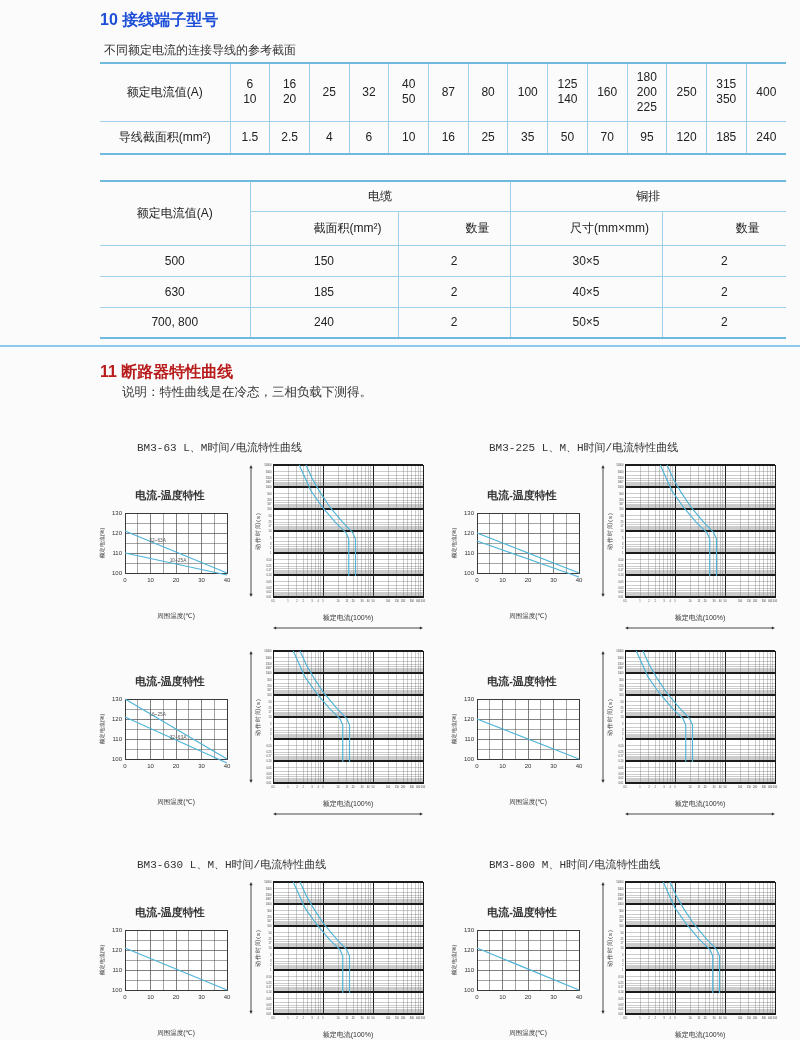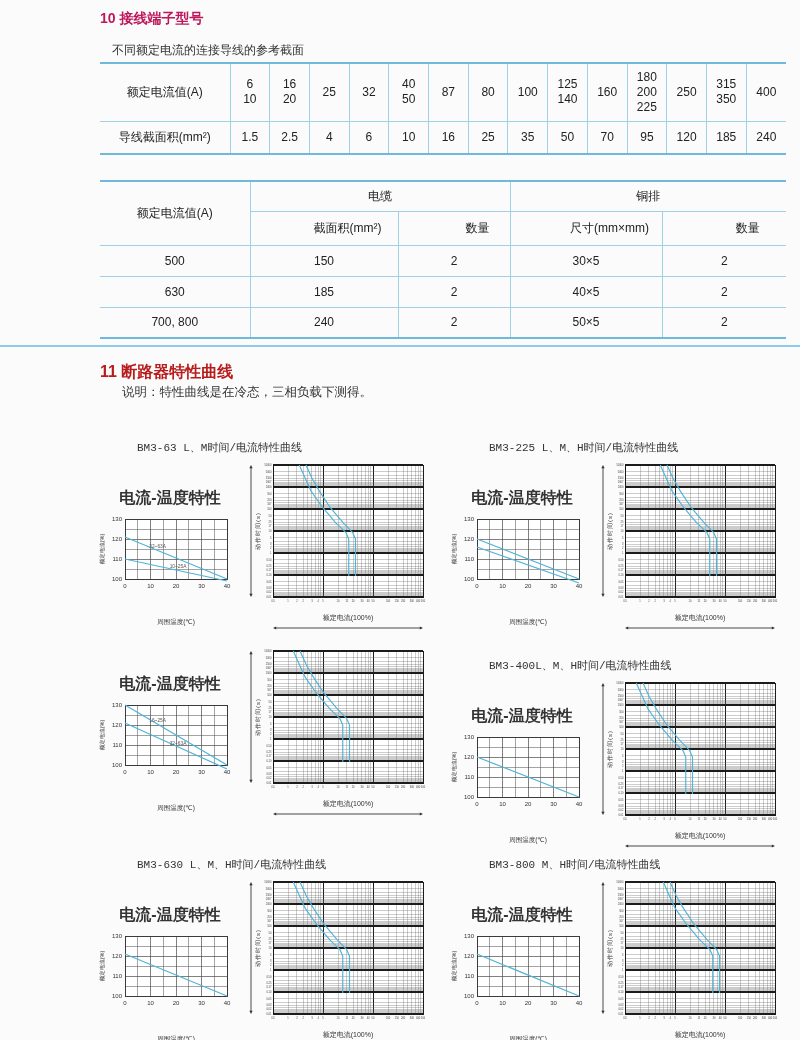--- a/index.html
+++ b/index.html
@@ -1,22 +1,22 @@
 <!DOCTYPE html>
 <html><head>
 <meta charset="utf-8">
 <style>
   * { margin:0; padding:0; box-sizing:border-box; }
   html,body { width:800px; height:1040px; }
   body {
     font-family:"Liberation Sans","DejaVu Sans",sans-serif;
     background:#fbfbfb; color:#2e2e2e; position:relative; overflow:hidden;
   }
-  .sec10-heading { position:absolute; left:100px; top:10px; font-size:14px; font-weight:bold; color:#be185d; }
-  .sec10-subtitle { position:absolute; left:112px; top:42px; font-size:12px; color:#333; }
+  .sec10-heading { position:absolute; left:100px; top:10px; font-size:16px; font-weight:bold; color:#1d4ed8; }
+  .sec10-subtitle { position:absolute; left:104px; top:42px; font-size:12px; color:#333; }
 
   table { border-collapse:collapse; table-layout:fixed; }
   .tbl { position:absolute; left:100px; width:686px; font-size:12px; color:#222; }
   .tbl td, .tbl th { border-left:1px solid #9fd0e8; border-right:1px solid #9fd0e8;
     text-align:center; vertical-align:middle; font-weight:normal; padding:2px 1px; }
   .tbl tr > *:first-child { border-left:none; }
   .tbl tr > *:last-child { border-right:none; }
   .tbl1 { top:62px; }
   .tbl1 tr.r1 > * { border-top:2px solid #6fb9dc; border-bottom:1px solid #9fd0e8; height:58px; }
   .tbl1 tr.r2 > * { border-bottom:2px solid #6fb9dc; height:33px; }
@@ -33,21 +33,21 @@
 
   .sec11-heading { position:absolute; left:100px; top:362px; font-size:16px; font-weight:bold; color:#b91c1c; }
   .sec11-note { position:absolute; left:122px; top:384px; font-size:12.5px; color:#333; }
 
   .groups { position:absolute; left:95px; top:424px; width:706px;
     display:grid; grid-template-columns:352px 352px; grid-template-rows:218px 199px 199px; }
   .group { position:relative; }
   .group-title { font-size:11px; color:#333; padding-left:42px; height:16px; margin-top:16px;font-family:Liberation Mono, monospace; }
   .charts-row { display:flex; align-items:flex-start; margin-top:6px; }
   .temp-wrap { width:150px; margin-top:26px; }
-  .temp-title { font-size:16px; font-weight:bold; color:#333; text-align:center; width:150px; margin-bottom:2px; }
+  .temp-title { font-size:11px; font-weight:bold; color:#333; text-align:center; width:150px; margin-bottom:2px; }
   .temp-chart, .trip-chart { line-height:0; }
   .trip-chart { width:186px; }
   svg text { font-family:"Liberation Sans","DejaVu Sans",sans-serif; }
 </style>
 </head>
 <body>
 
 <div class="sec10-heading">10 接线端子型号</div>
 <div class="sec10-subtitle">不同额定电流的连接导线的参考截面</div>
 
@@ -693,21 +693,20 @@
             <polygon points="6,135 4.4,131.8 7.6,131.8" fill="#333"></polygon>
             <text x="15" y="69" font-size="6" text-anchor="middle" fill="#333" transform="rotate(-90 15 69)" letter-spacing="1">动作时间(s)</text>
             <text x="103" y="158" font-size="7" text-anchor="middle" fill="#333">额定电流(100%)</text>
             <line x1="31" y1="166" x2="175" y2="166" stroke="#333" stroke-width="0.9"></line>
             <polygon points="28,166 31.2,164.4 31.2,167.6" fill="#333"></polygon>
             <polygon points="178,166 174.8,164.4 174.8,167.6" fill="#333"></polygon>
           </svg></div>
     </div>
   </div>
   <div class="group">
-    <div class="group-title">BM3-400L、M、H时间/电流特性曲线</div>
     <div class="charts-row">
       <div class="temp-wrap">
         <div class="temp-title">电流-温度特性</div>
         <div class="temp-chart"><svg width="150" height="116" viewBox="0 0 150 116">
               <rect x="30" y="8" width="102" height="60" fill="#fff" stroke="none"></rect>
               <line x1="30" y1="8" x2="30" y2="68" stroke="#4a4a4a" stroke-width="0.7" shape-rendering="crispEdges"></line>
               <line x1="42.75" y1="8" x2="42.75" y2="68" stroke="#4a4a4a" stroke-width="0.5" shape-rendering="crispEdges"></line>
               <line x1="55.5" y1="8" x2="55.5" y2="68" stroke="#4a4a4a" stroke-width="0.7" shape-rendering="crispEdges"></line>
               <line x1="68.25" y1="8" x2="68.25" y2="68" stroke="#4a4a4a" stroke-width="0.5" shape-rendering="crispEdges"></line>
               <line x1="81" y1="8" x2="81" y2="68" stroke="#4a4a4a" stroke-width="0.7" shape-rendering="crispEdges"></line>

